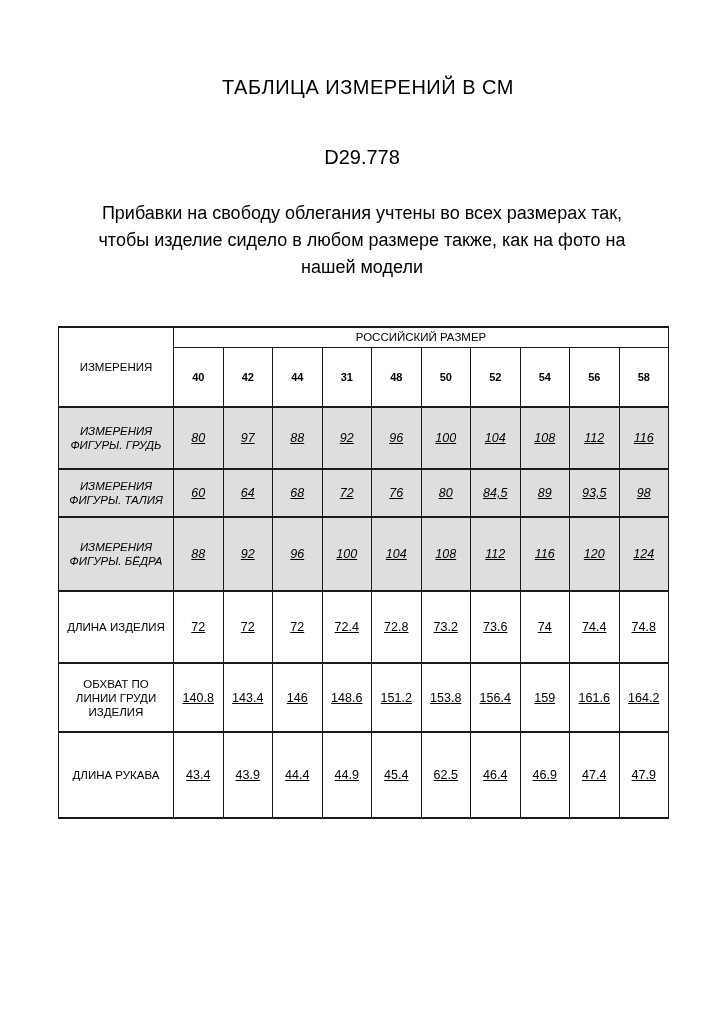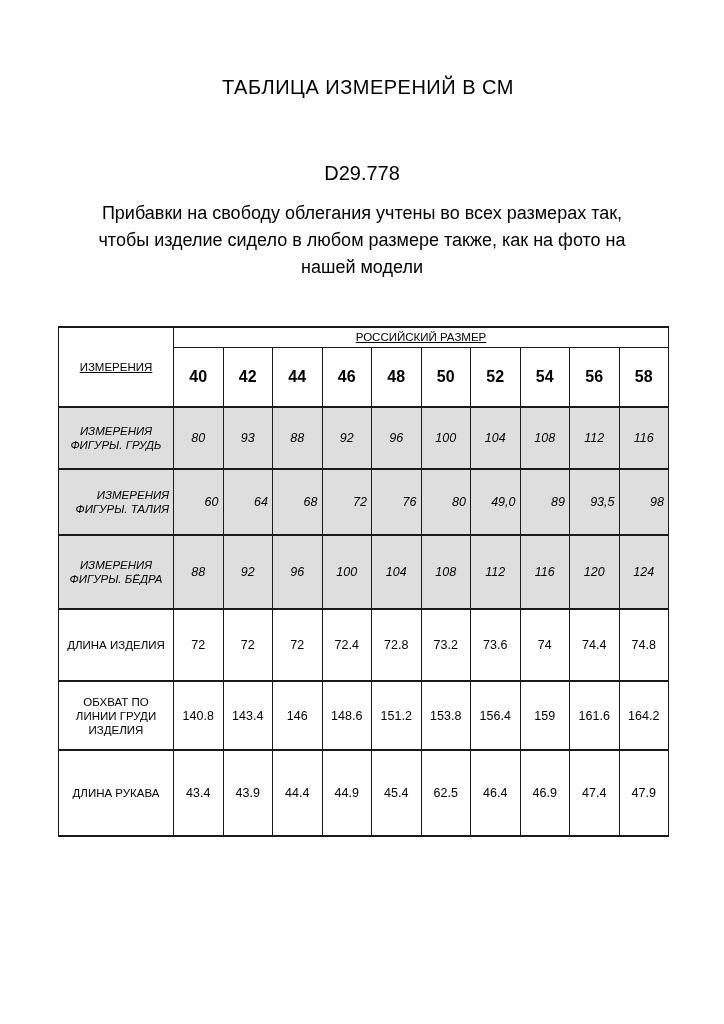--- a/index.html
+++ b/index.html
@@ -17,21 +17,21 @@
     top: 76px; left: 6px;
     width: 724px;
     text-align: center;
     font-size: 20px;
     font-weight: 400;
     letter-spacing: 0.5px;
     white-space: nowrap;
   }
   .product-code {
     position: absolute;
-    top: 162px; left: 0;
+    top: 146px; left: 0;
     width: 724px;
     text-align: center;
     font-size: 20px;
     font-weight: 400;
   }
   .note {
     position: absolute;
     top: 200px; left: 77px;
     width: 570px;
     text-align: center;
@@ -51,33 +51,33 @@
     border-left: 1px solid var(--border, #1a1a1a);
     border-right: 1px solid var(--border, #1a1a1a);
     border-top: 2px solid var(--border, #1a1a1a);
     border-bottom: 2px solid var(--border, #1a1a1a);
     text-align: center;
     vertical-align: middle;
     background: #ffffff;
     font-weight: 400;
     padding: 2px 4px;
   }
-  tr.group-header-row th { height: 20px; font-size: 11.5px; border-bottom-width: 1px; text-decoration: underline; }
+  tr.group-header-row th { height: 20px; font-size: 11.5px; border-bottom-width: 1px; }
   th.corner-cell { font-size: 11.5px; }
   tr.sizes-row th {
     height: 60px;
-    font-size: 16px;
+    font-size: 11px;
     font-weight: 700;
     border-top-width: 1px;
   }
   td.row-label { font-size: 11.5px; line-height: 14px; padding: 2px 8px; }
-  td.value-cell { font-size: 12.5px; }
+  td.value-cell { font-size: 12.5px; text-decoration: underline; }
   tbody tr.shaded td { background: var(--shaded-bg, #dedede); font-style: italic; }
   tbody tr:nth-child(1) td { height: 62px; }
-  tbody tr:nth-child(2) td { height: 66px; text-align: right; }
+  tbody tr:nth-child(2) td { height: 48px; }
   tbody tr:nth-child(3) td { height: 74px; }
   tbody tr:nth-child(4) td { height: 72px; }
   tbody tr:nth-child(5) td { height: 69px; }
   tbody tr:nth-child(6) td { height: 86px; }
 </style>
 </head>
 <body>
 
 <h1 class="doc-title">ТАБЛИЦА ИЗМЕРЕНИЙ В СМ</h1>
 <div class="product-code">D29.778</div>
@@ -99,52 +99,52 @@
   </colgroup>
   <thead>
     <tr class="group-header-row">
       <th class="corner-cell" rowspan="2">ИЗМЕРЕНИЯ</th>
       <th colspan="10">РОССИЙСКИЙ РАЗМЕР</th>
     </tr>
     <tr class="sizes-row">
       <th>40</th>
       <th>42</th>
       <th>44</th>
-      <th>46</th>
+      <th>31</th>
       <th>48</th>
       <th>50</th>
       <th>52</th>
       <th>54</th>
       <th>56</th>
       <th>58</th>
     </tr>
   </thead>
   <tbody>
     <tr class="shaded">
       <td class="row-label">ИЗМЕРЕНИЯ ФИГУРЫ. ГРУДЬ</td>
       <td class="value-cell">80</td>
-      <td class="value-cell">93</td>
+      <td class="value-cell">97</td>
       <td class="value-cell">88</td>
       <td class="value-cell">92</td>
       <td class="value-cell">96</td>
       <td class="value-cell">100</td>
       <td class="value-cell">104</td>
       <td class="value-cell">108</td>
       <td class="value-cell">112</td>
       <td class="value-cell">116</td>
     </tr>
     <tr class="shaded">
       <td class="row-label">ИЗМЕРЕНИЯ ФИГУРЫ. ТАЛИЯ</td>
       <td class="value-cell">60</td>
       <td class="value-cell">64</td>
       <td class="value-cell">68</td>
       <td class="value-cell">72</td>
       <td class="value-cell">76</td>
       <td class="value-cell">80</td>
-      <td class="value-cell">49,0</td>
+      <td class="value-cell">84,5</td>
       <td class="value-cell">89</td>
       <td class="value-cell">93,5</td>
       <td class="value-cell">98</td>
     </tr>
     <tr class="shaded">
       <td class="row-label">ИЗМЕРЕНИЯ ФИГУРЫ. БЁДРА</td>
       <td class="value-cell">88</td>
       <td class="value-cell">92</td>
       <td class="value-cell">96</td>
       <td class="value-cell">100</td>

